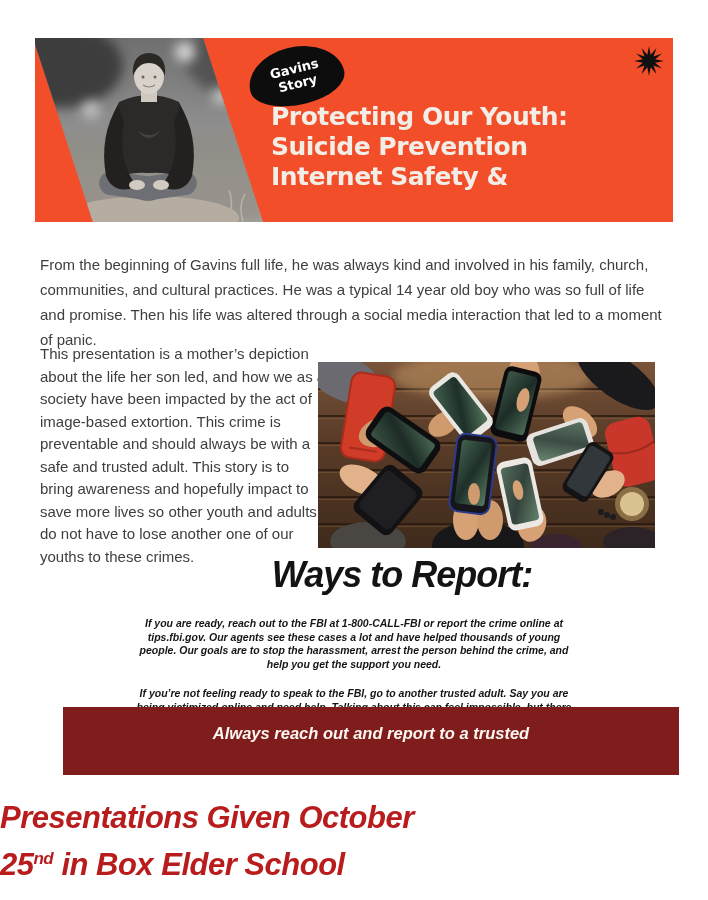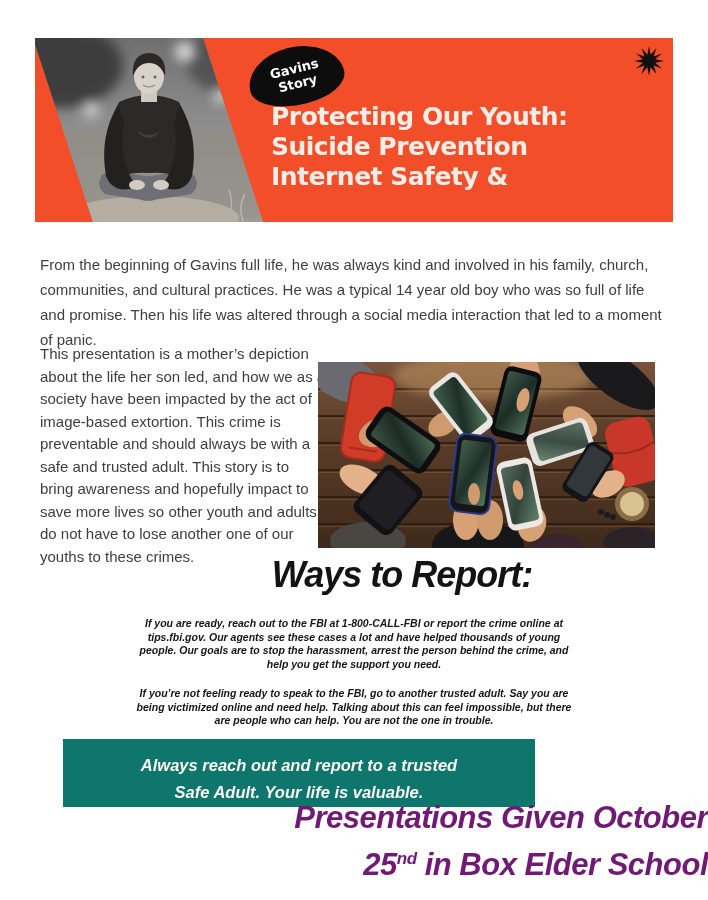--- a/index.html
+++ b/index.html
@@ -36,27 +36,27 @@
     font-size:36px;color:#131313;letter-spacing:-1px;padding-left:48px;
   }
   .report-text{
     position:absolute;left:114px;top:601px;width:480px;text-align:center;
     font-weight:bold;font-style:italic;font-size:10.5px;line-height:13.5px;color:#151515;
   }
   .report-text p{margin:16px;}
   .report-text p + p{margin-top:14px;}
   
   .callout{
-    position:absolute;left:63px;top:707px;width:472px;height:68px;background:#0f766e;
+    position:absolute;left:63px;top:707px;width:616px;height:68px;background:#7f1d1d;
     text-align:center;color:#FCF7F0;font-weight:bold;font-style:italic;
-    font-size:16.5px;line-height:27px;box-sizing:border-box;padding-top:13px;margin-top:32px;
+    font-size:16.5px;line-height:27px;box-sizing:border-box;padding-top:13px;
   }
   
   .footer-heading{
-    position:absolute;left:0;top:794px;width:708px;text-align:right;color:#701a75;
+    position:absolute;left:0;top:794px;width:708px;text-align:left;color:#b91c1c;
     font-weight:bold;font-style:italic;font-size:31px;line-height:47px;letter-spacing:-0.5px;
   }
   .footer-heading sup{font-size:17px;line-height:0;}
 </style>
 </head>
 <body>
 
 <div class="page">
 
   <div class="banner">
@@ -241,21 +241,20 @@
 
   <div class="ways-heading">Ways to Report:</div>
 
   <div class="report-text">
     <p>If you are ready, reach out to the FBI at 1-800-CALL-FBI or report the crime online at tips.fbi.gov. Our agents see these cases a lot and have helped thousands of young people. Our goals are to stop the harassment, arrest the person behind the crime, and help you get the support you need.</p>
     <p>If you’re not feeling ready to speak to the FBI, go to another trusted adult. Say you are being victimized online and need help. Talking about this can feel impossible, but there are people who can help. You are not the one in trouble.</p>
   </div>
 
   <div class="callout">
     <div>Always reach out and report to a trusted</div>
-    <div>Safe Adult. Your life is valuable.</div>
   </div>
 
   <div class="footer-heading">
     <div>Presentations Given October</div>
     <div><span>25</span><sup>nd</sup><span> in Box Elder School</span></div>
   </div>
 
 </div>
 
 </body></html>

